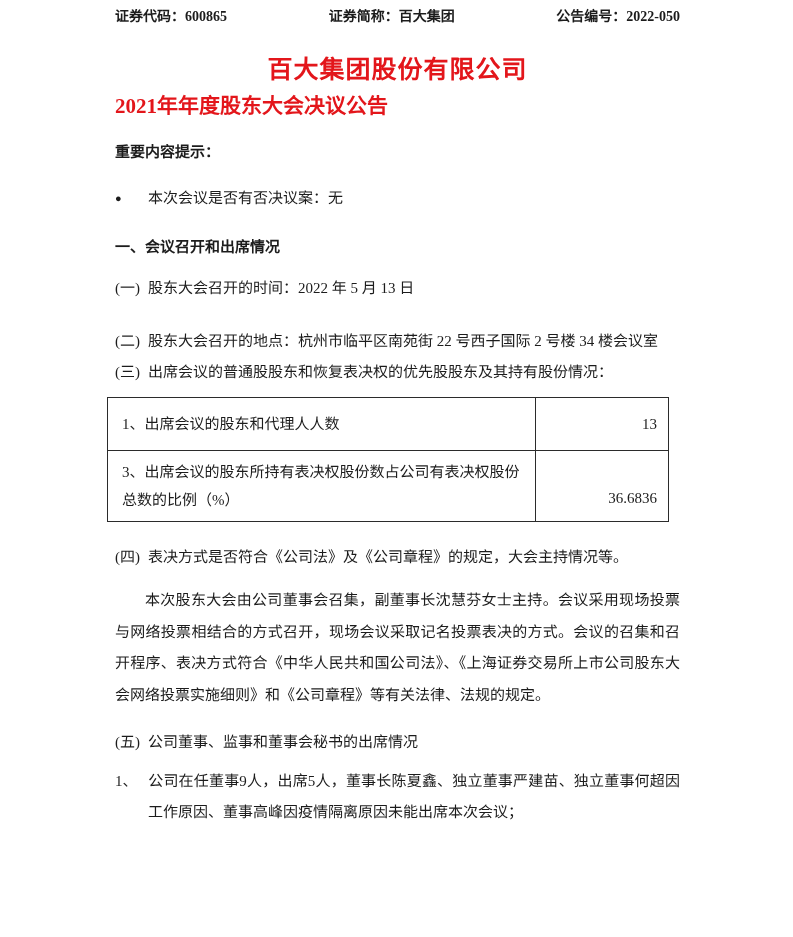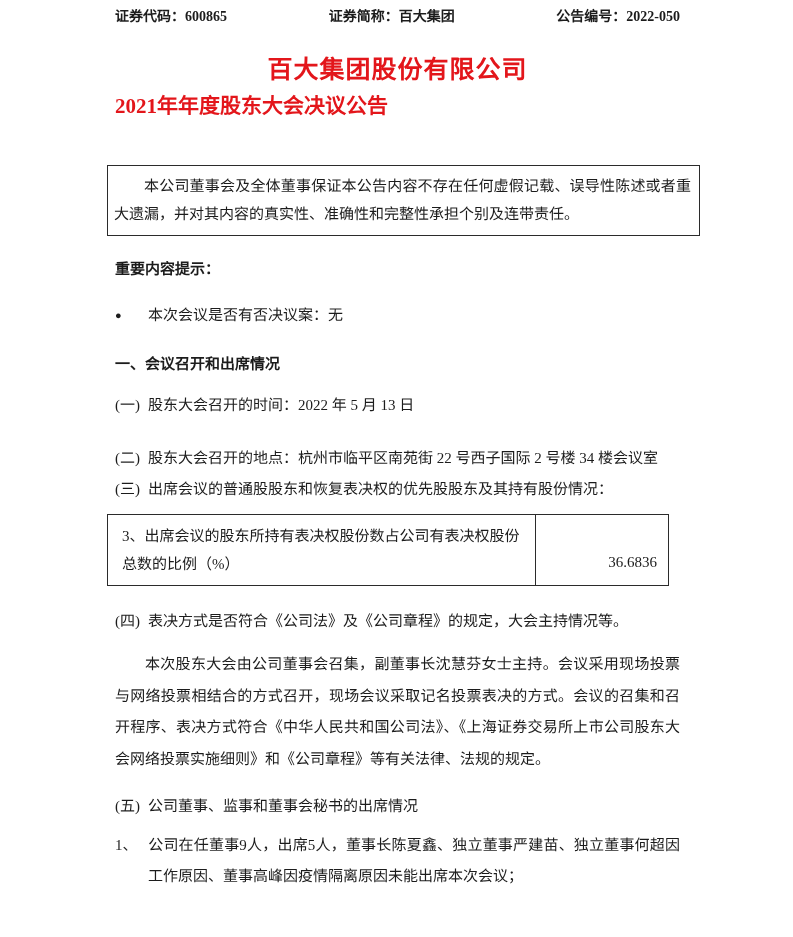--- a/index.html
+++ b/index.html
@@ -131,23 +131,20 @@
 
   <div class="head-row">
     <span>证券代码：600865</span>
     <span>证券简称：百大集团</span>
     <span>公告编号：2022-050</span>
   </div>
 
   <h1 class="title-1">百大集团股份有限公司</h1>
   <h1 class="title-2">2021年年度股东大会决议公告</h1>
 
-  <div class="disclaimer-box">
-    <p>本公司董事会及全体董事保证本公告内容不存在任何虚假记载、误导性陈述或者重大遗漏，并对其内容的真实性、准确性和完整性承担个别及连带责任。</p>
-  </div>
 
   <p class="notice-heading">重要内容提示：</p>
 
   <p class="hang bullet-item">
     <span class="marker"><span class="dot">●</span></span><span>本次会议是否有否决议案：无</span>
   </p>
 
   <p class="sec-heading">一、会议召开和出席情况</p>
 
   <p class="hang item-1">
@@ -161,20 +158,24 @@
   <p class="hang item-3">
     <span class="marker">(三)</span><span>出席会议的普通股股东和恢复表决权的优先股股东及其持有股份情况：</span>
   </p>
 
   <table class="att">
     <colgroup>
         <col class="c-label">
         <col class="c-value">
       </colgroup>
     <tbody>
+      <tr class="r1">
+        <td class="label">1、出席会议的股东和代理人人数</td>
+        <td class="value">13</td>
+      </tr>
       <tr class="r3">
         <td class="label">3、出席会议的股东所持有表决权股份数占公司有表决权股份总数的比例（%）</td>
         <td class="value">36.6836</td>
       </tr>
     </tbody>
   </table>
 
   <p class="hang item-4">
     <span class="marker">(四)</span><span>表决方式是否符合《公司法》及《公司章程》的规定，大会主持情况等。</span>
   </p>

